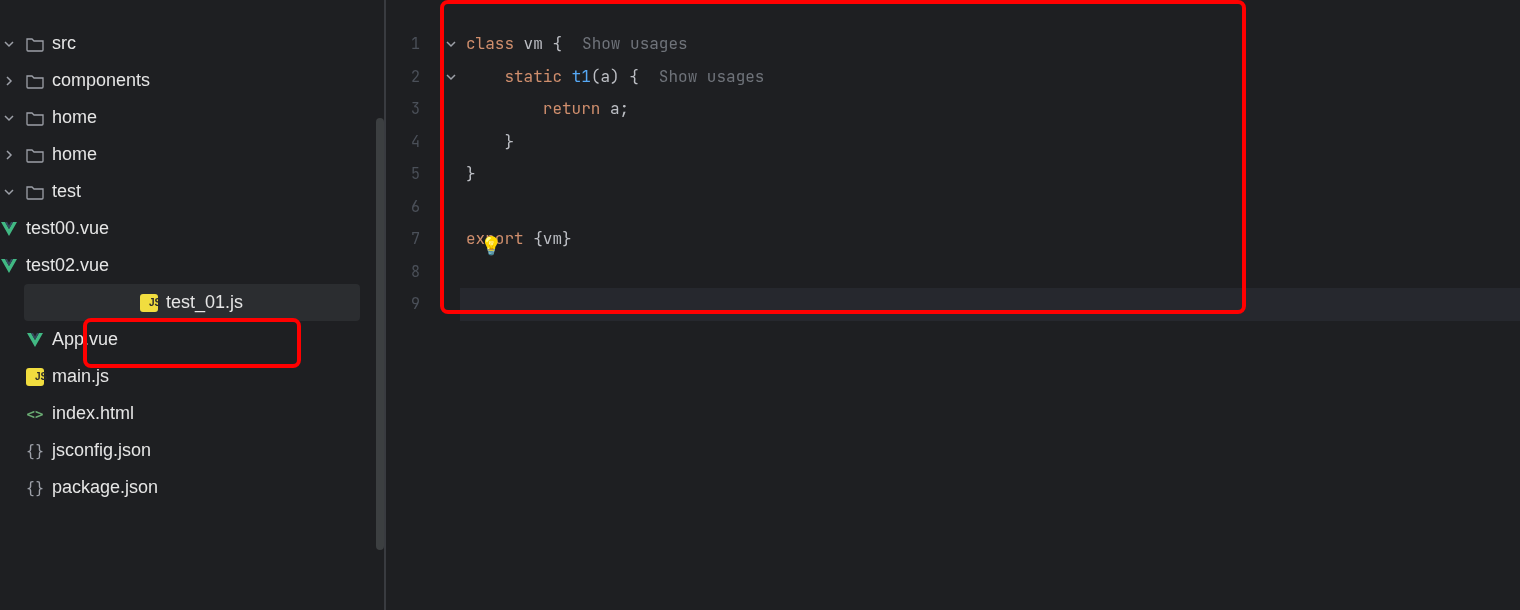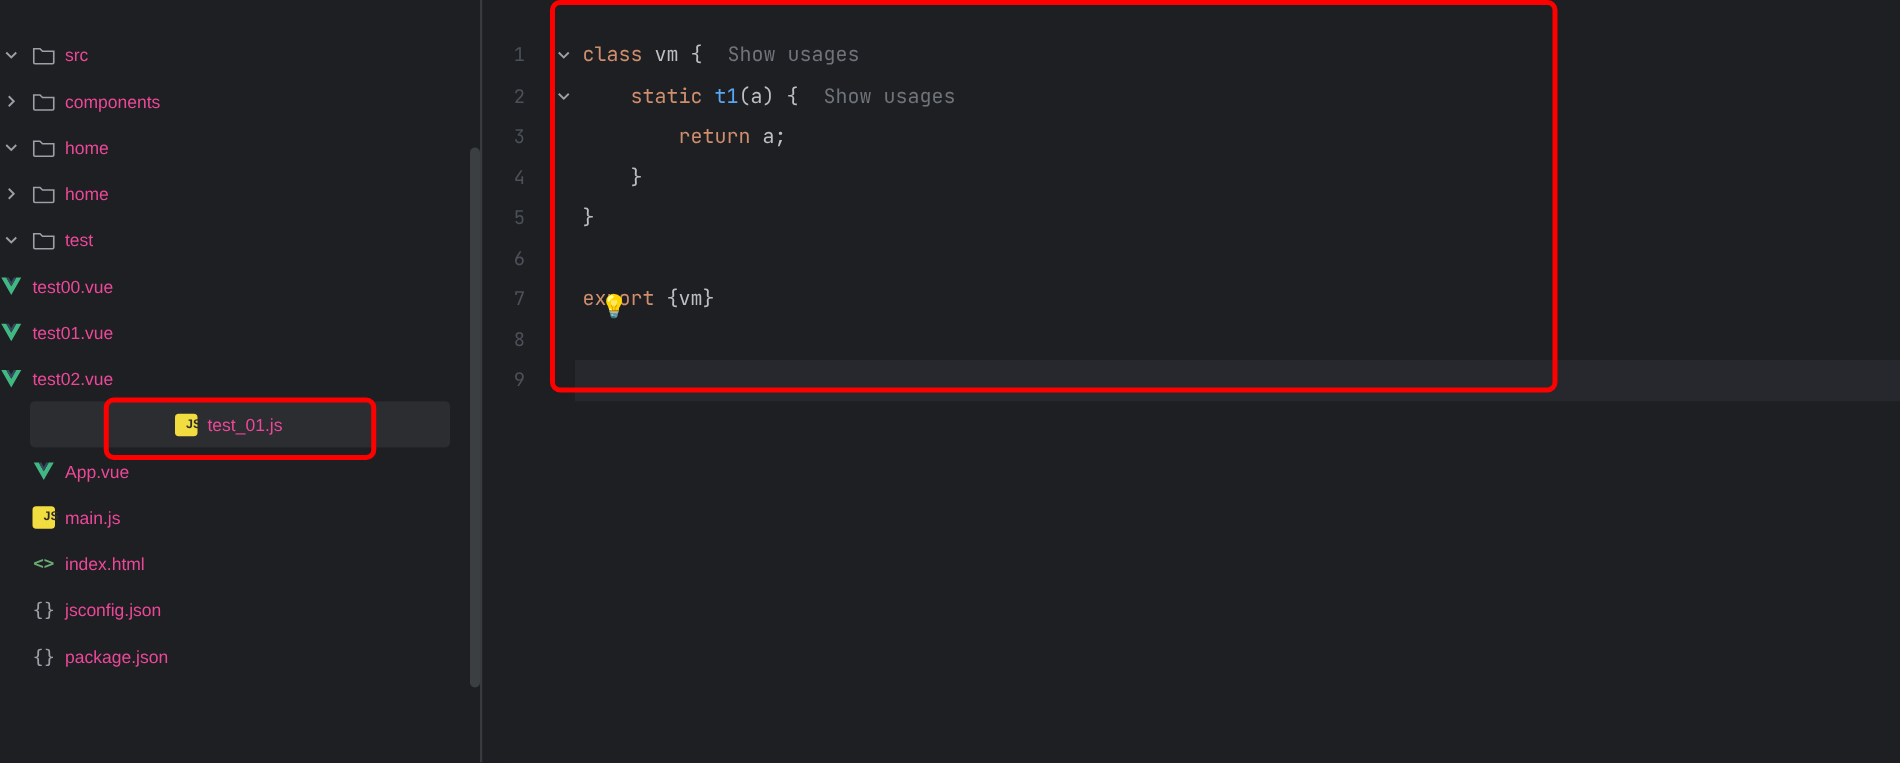--- a/index.html
+++ b/index.html
@@ -92,21 +92,21 @@
   color: #6aab73;
   font-weight: bold;
   font-size: 14px;
   font-family: monospace;
 }
 .braces-icon {
   color: #9da0a8;
   font-size: 15px;
   font-family: monospace;
 }
-.label { color: #ec4899; font-size: 14px; }
+.label { color: #e5e5e5; font-size: 18px; }
 .red-box {
   position: absolute;
   border: 4px solid #ff0000;
   border-radius: 8px;
   pointer-events: none;
 }
 .red-box.sidebar-highlight {
   left: 83px;
   top: 318px;
   width: 218px;
@@ -261,29 +261,20 @@
     <span class="label">test</span>
   </div>
   <div class="tree-row indent-4b">
     <span class="icon vue-icon">
         <svg viewBox="0 0 18 16">
           <path d="M1 1 L9 15 L17 1 L13 1 L9 8 L5 1 Z" fill="#41b883"></path>
           <path d="M5 1 L9 8 L13 1 L11 1 L9 4.5 L7 1 Z" fill="#35495e"></path>
         </svg>
       </span>
     <span class="label">test00.vue</span>
-  </div>
-  <div class="tree-row indent-4b">
-    <span class="icon vue-icon">
-        <svg viewBox="0 0 18 16">
-          <path d="M1 1 L9 15 L17 1 L13 1 L9 8 L5 1 Z" fill="#41b883"></path>
-          <path d="M5 1 L9 8 L13 1 L11 1 L9 4.5 L7 1 Z" fill="#35495e"></path>
-        </svg>
-      </span>
-    <span class="label">test01.vue</span>
   </div>
   <div class="tree-row indent-4b">
     <span class="icon vue-icon">
         <svg viewBox="0 0 18 16">
           <path d="M1 1 L9 15 L17 1 L13 1 L9 8 L5 1 Z" fill="#41b883"></path>
           <path d="M5 1 L9 8 L13 1 L11 1 L9 4.5 L7 1 Z" fill="#35495e"></path>
         </svg>
       </span>
     <span class="label">test02.vue</span>
   </div>

